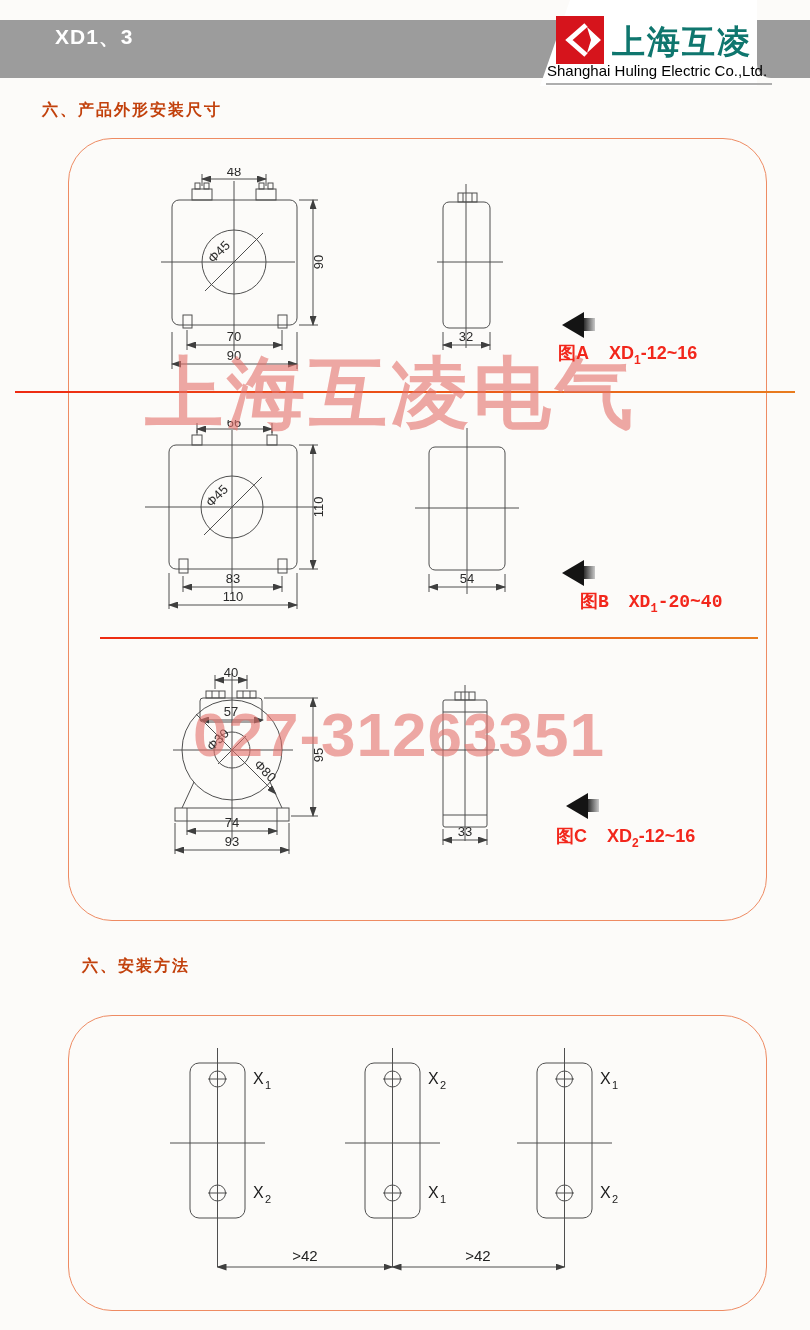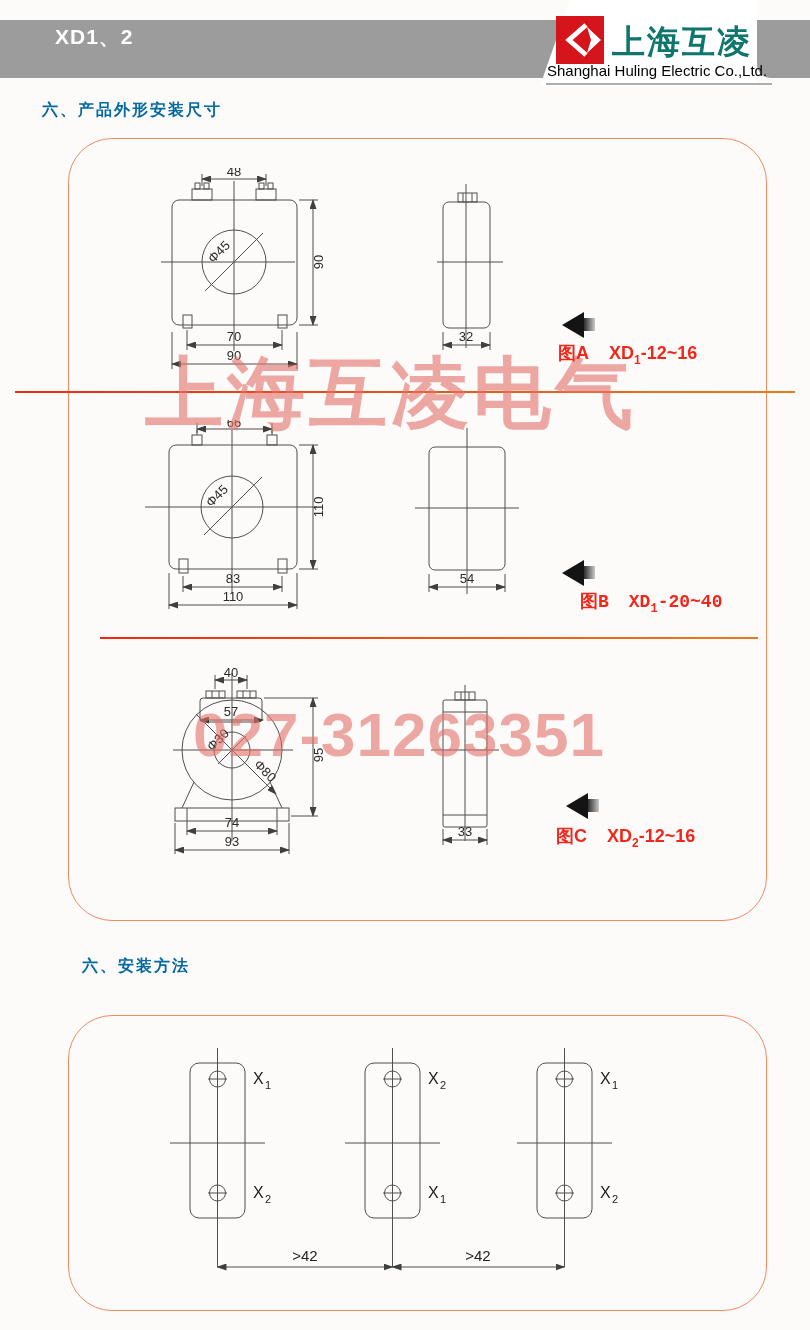--- a/index.html
+++ b/index.html
@@ -11,21 +11,21 @@
               border-bottom-left-radius:14px;}
   .model-title{position:absolute;left:55px;top:23px;color:#fff;font-size:21px;font-weight:bold;letter-spacing:1px;}
   .model-subtitle{position:absolute;left:55px;top:52px;color:#fff;font-size:13.5px;font-weight:bold;letter-spacing:.5px;}
   .logo-panel{position:absolute;left:540px;top:0;width:217px;height:86px;background:#fff;
               clip-path:polygon(30px 0,100% 0,100% 100%,0 100%);}
   .logo-red{position:absolute;left:556px;top:16px;width:48px;height:48px;background:#d6141c;}
   .brand{position:absolute;left:612px;top:20px;font-size:33px;font-weight:bold;color:#0f766e;letter-spacing:2px;}
   .company{position:absolute;left:547px;top:62px;font-size:15px;color:#000000;}
   .company-rule{position:absolute;left:546px;top:83px;width:226px;height:2px;background:#aeaeae;}
   
-  .sec-title{position:absolute;left:42px;color:#0369a1;font-size:16px;font-weight:bold;letter-spacing:2px;}
+  .sec-title{position:absolute;left:42px;color:#c2410c;font-size:16px;font-weight:bold;letter-spacing:2px;}
   .sec1{top:100px;} .sec2{top:956px;margin-left:40px;}
   
   .fig-box{position:absolute;left:68px;width:697px;border:1px solid #ee8b63;border-radius:44px;background:transparent;}
   .box1{top:138px;height:781px;} .box2{top:1015px;height:294px;}
   
   .divider{position:absolute;height:2px;background:linear-gradient(90deg,#ee2a12,#e87c1e);}
   .div1{left:15px;top:391px;width:780px;} .div2{left:100px;top:637px;width:658px;}
   
   .wm{position:absolute;color:#e4716b;opacity:.6;font-weight:bold;z-index:6;line-height:1;white-space:nowrap;}
   .wm1{left:145px;top:354px;font-size:78px;letter-spacing:4px;}
@@ -48,21 +48,21 @@
   .pointer-tail{position:absolute;width:11px;height:13px;background:linear-gradient(90deg,#2e2e2e,#c9c9c9);z-index:7;}
 </style>
 </head>
 <body>
 
 <div class="page">
 
   <div class="header-bar"></div>
   <div class="right-gray"></div>
   <div class="logo-panel"></div>
-  <div class="model-title">XD1、2</div>
+  <div class="model-title">XD1、3</div>
   <div class="logo-red">
     <svg width="48" height="48" viewBox="0 0 48 48">
       <path d="M30,9 L13,24 L30,39" stroke="#fff" stroke-width="5" fill="none"></path>
       <path d="M31,11 L45,24 L31,37 L35,24 Z" fill="#fff"></path>
     </svg>
   </div>
   <div class="brand">上海互凌</div>
   <div class="company">Shanghai Huling Electric Co.,Ltd.</div>
   <div class="company-rule"></div>
 

